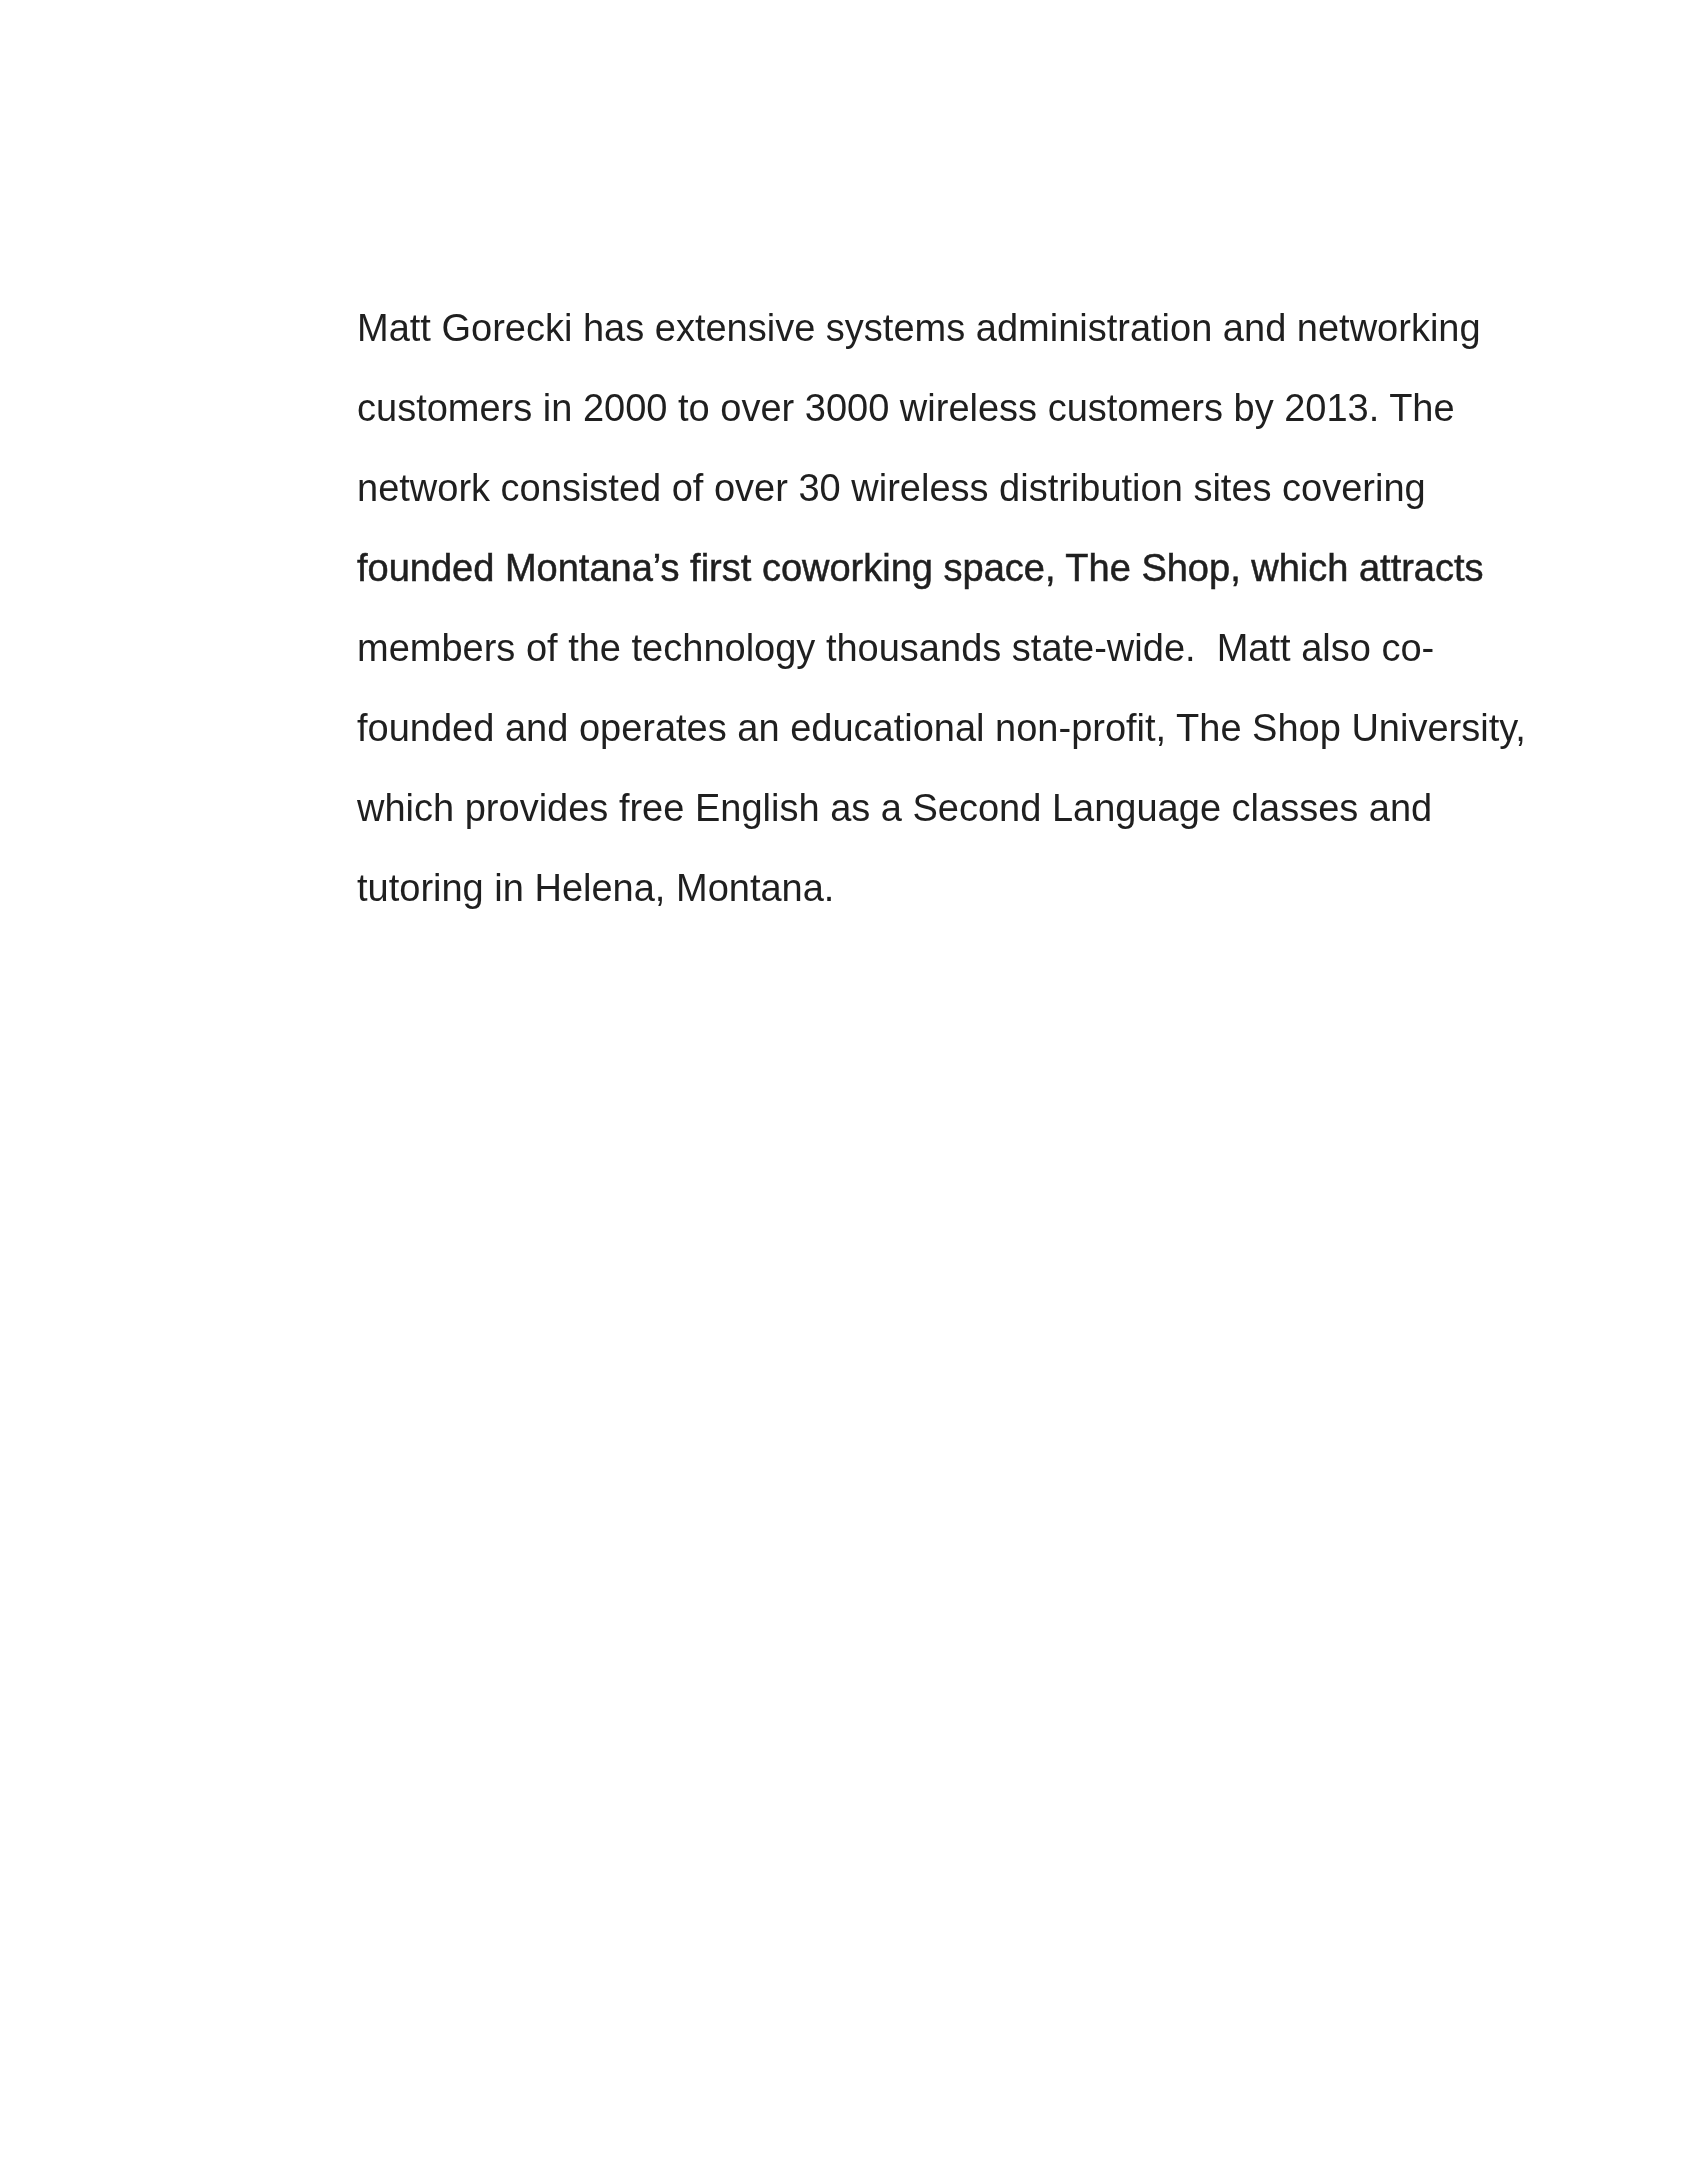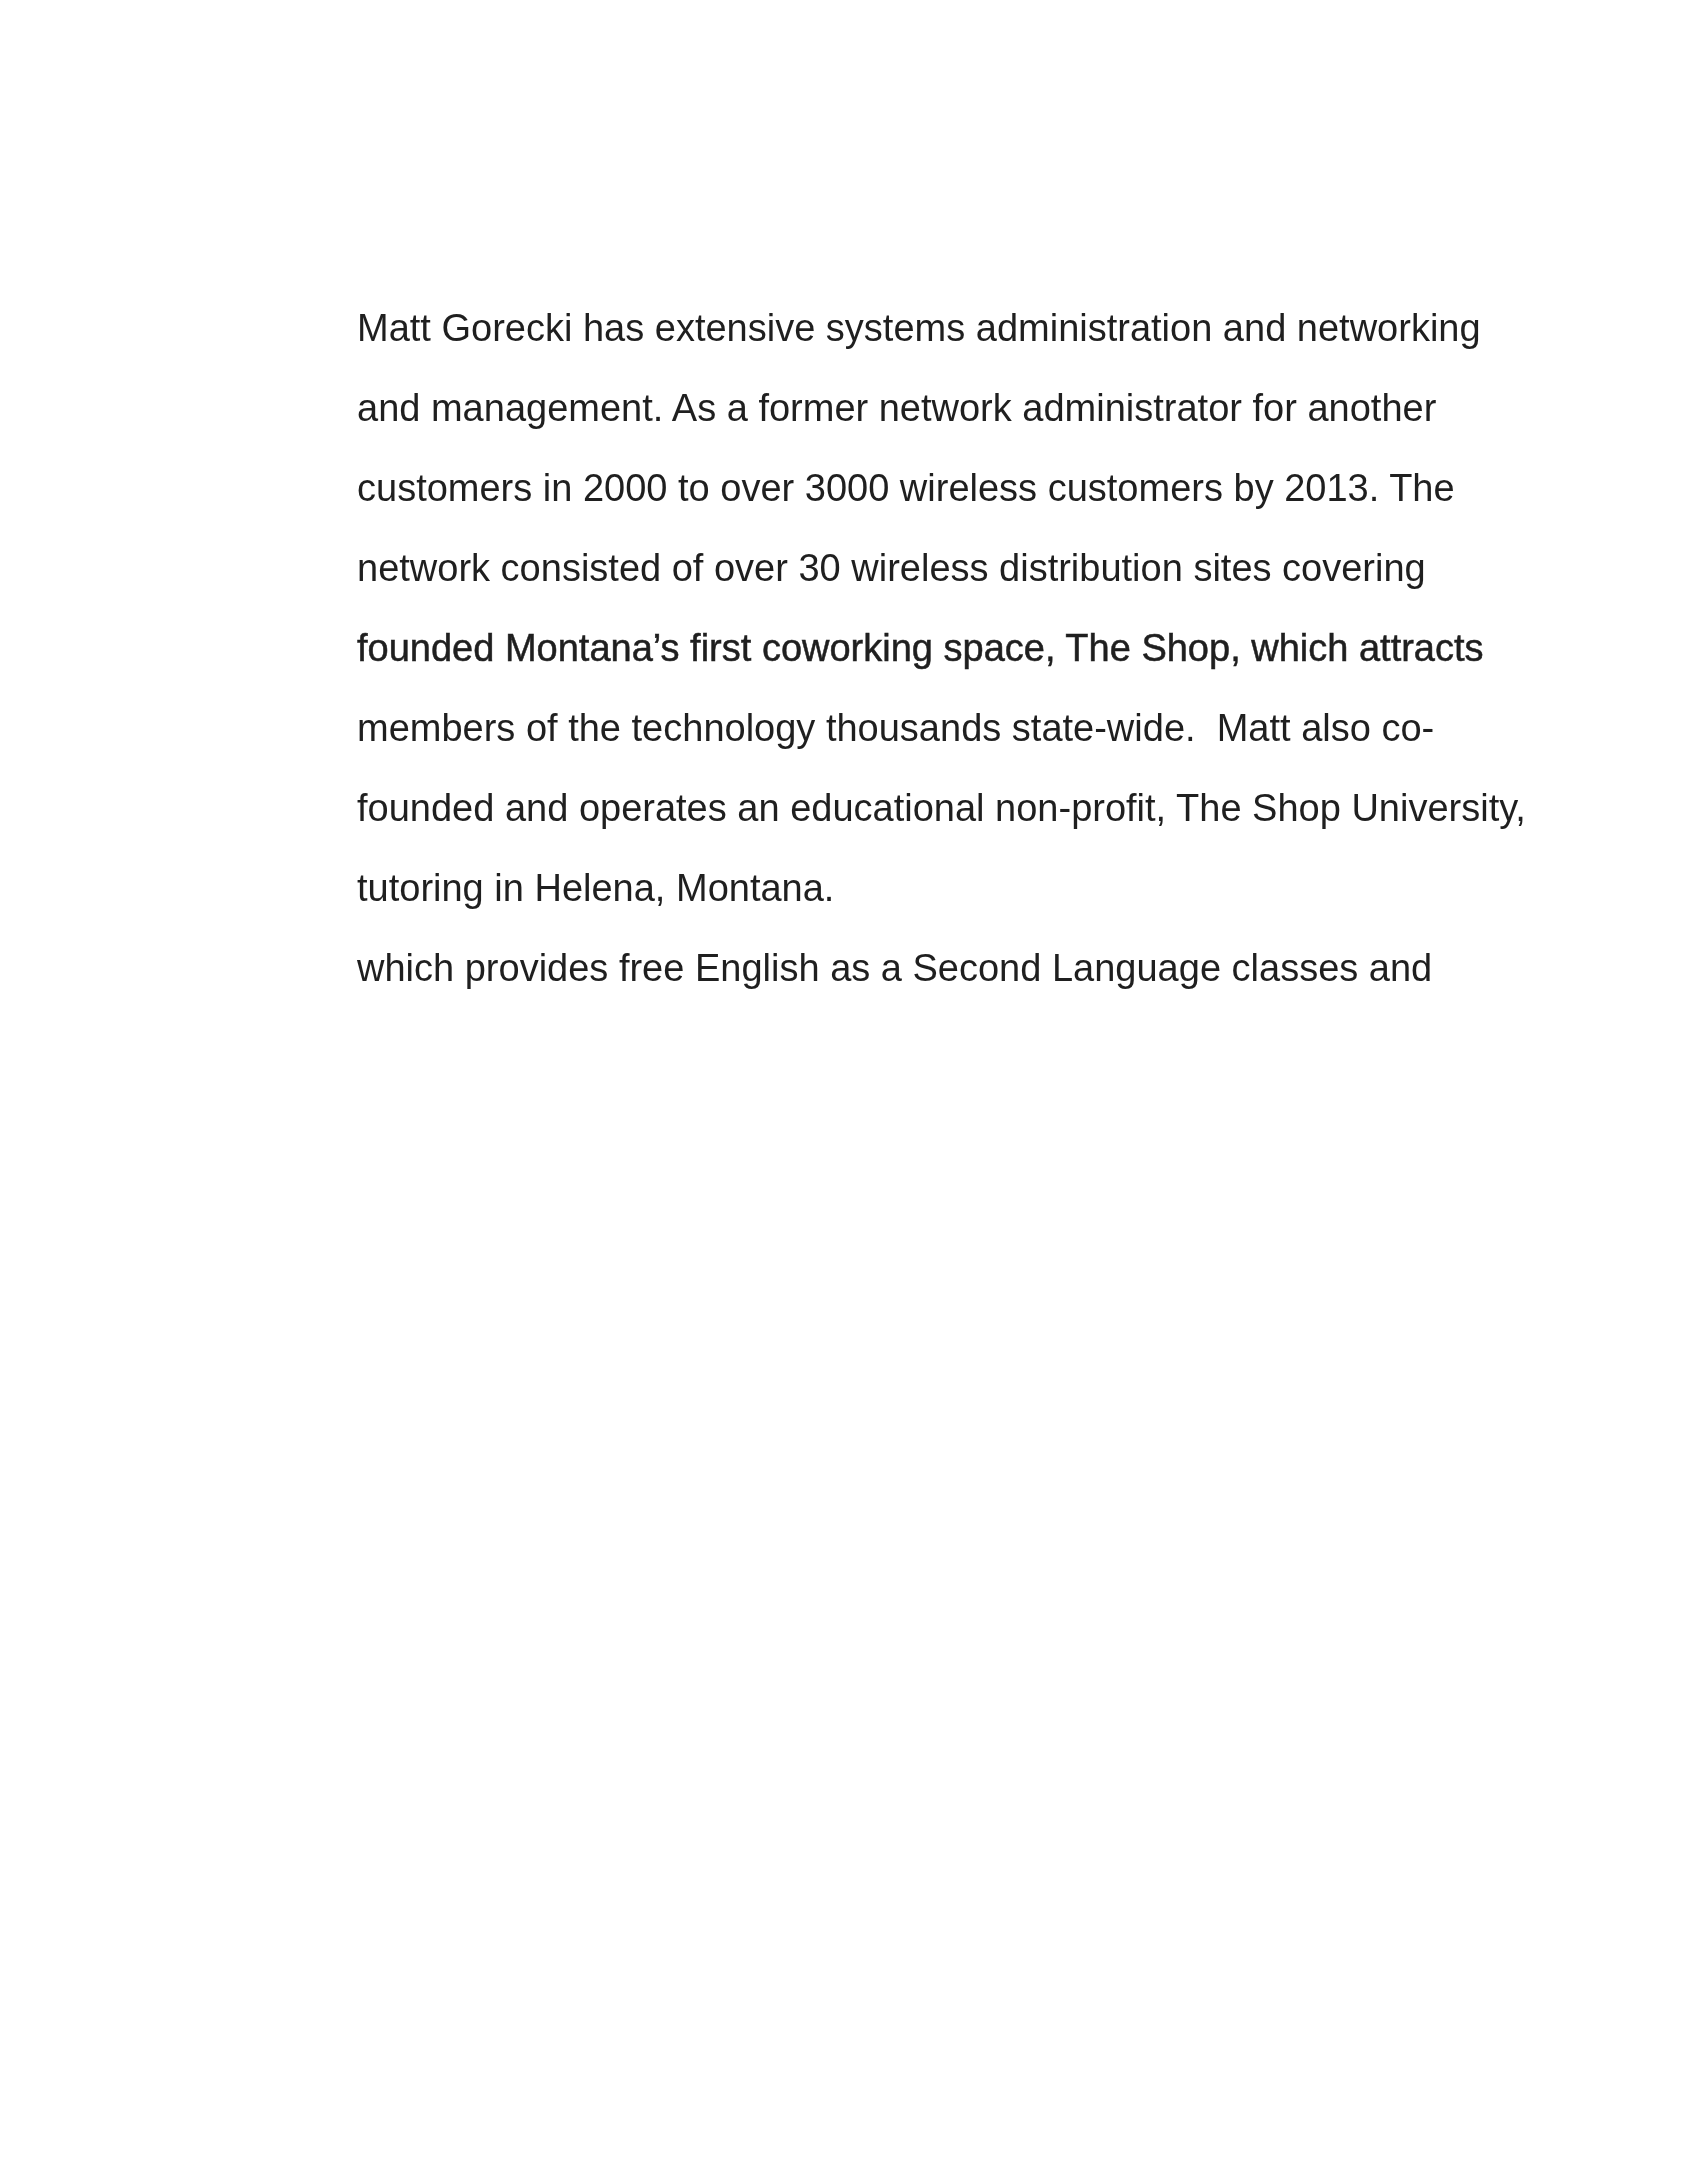--- a/index.html
+++ b/index.html
@@ -36,23 +36,22 @@
   .doc-line.emph {
     -webkit-text-stroke: 0.5px currentColor;  
   }
 </style>
 </head>
 <body style="background: rgb(255, 255, 255);">
 
 <div class="page">
   <div class="doc-paragraph" style="color: rgb(31, 31, 31);">
       <div class="doc-line">Matt Gorecki has extensive systems administration and networking</div>
-      <div class="doc-line">and management. As a former network administrator for another</div>
       <div class="doc-line">customers in 2000 to over 3000 wireless customers by 2013. The</div>
       <div class="doc-line">network consisted of over 30 wireless distribution sites covering</div>
       <div class="doc-line emph">founded Montana’s first coworking space, The Shop, which attracts</div>
       <div class="doc-line">members of the technology thousands state-wide.  Matt also co-</div>
       <div class="doc-line">founded and operates an educational non-profit, The Shop University,</div>
+      <div class="doc-line">which provides free English as a Second Language classes and</div>
       <div class="doc-line">tutoring in Helena, Montana.</div>
-      <div class="doc-line">which provides free English as a Second Language classes and</div>
     </div>
 </div>
 
 
 </body></html>

